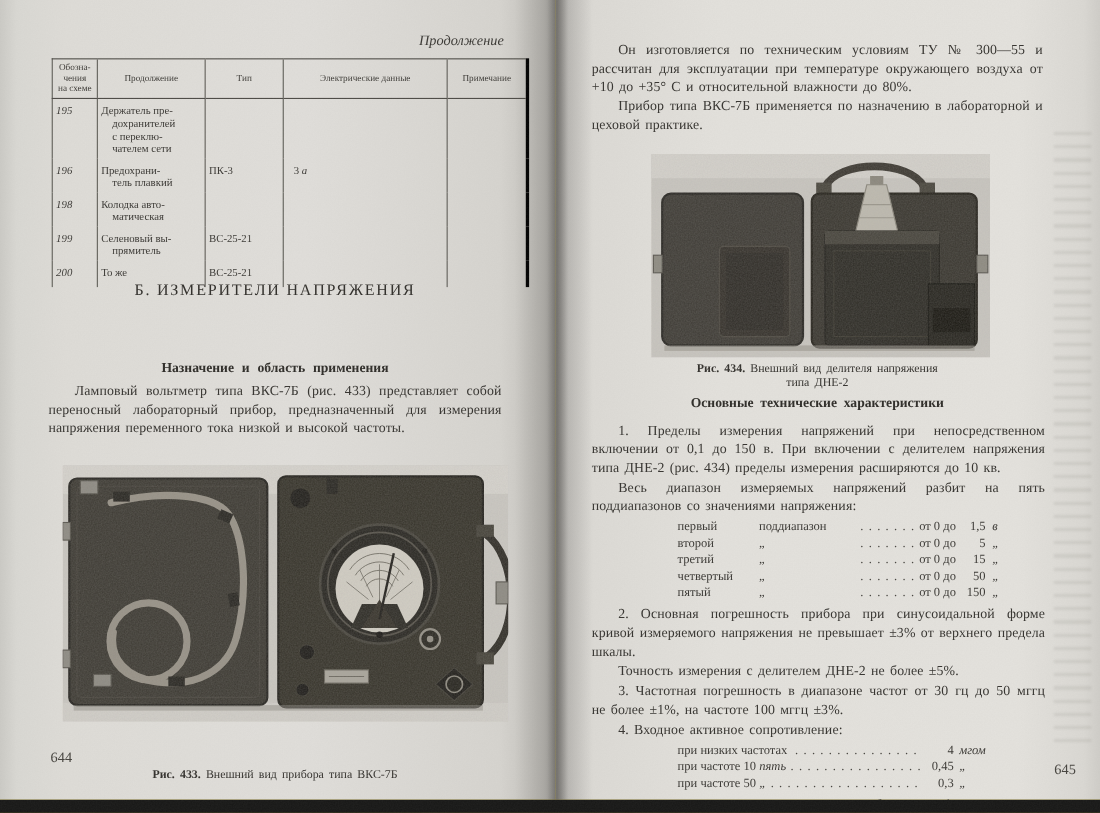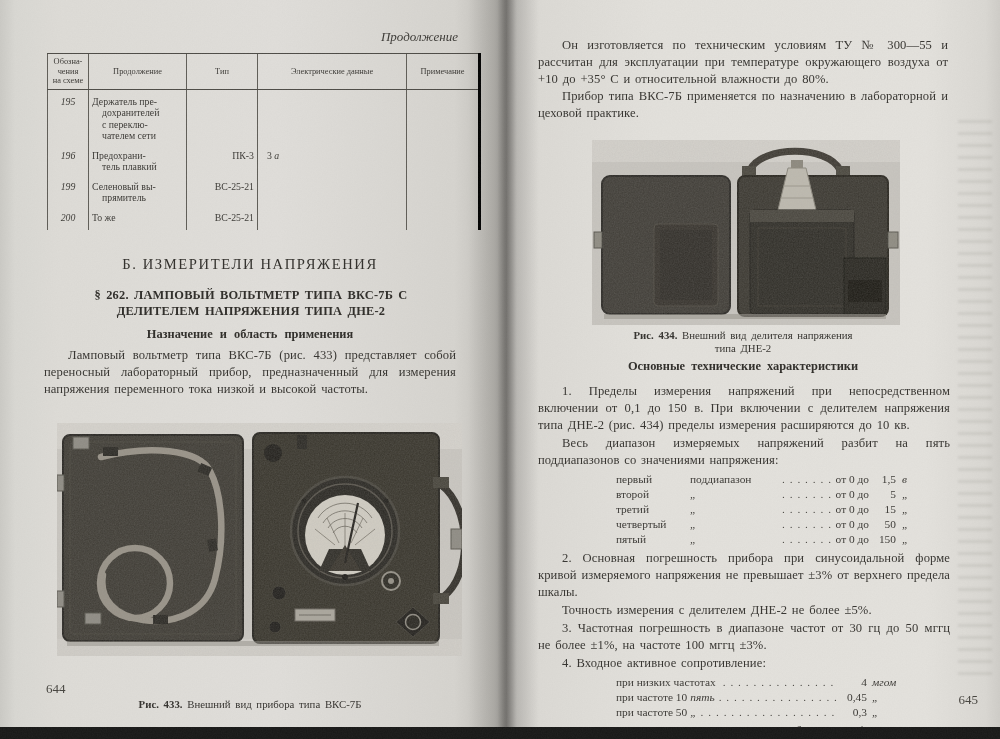--- a/index.html
+++ b/index.html
@@ -28,24 +28,24 @@
   .b{font-weight:bold;}
 
   
   .continuation{left:250px;top:29px;width:208px;text-align:right;font-style:italic;font-size:13px;color:#3a3834;}
   table.comp{left:47px;top:53px;width:406px;border-collapse:collapse;table-layout:fixed;
     font-size:9.8px;line-height:11.5px;color:#3a3834;}
   table.comp th,table.comp td{border-left:1px solid #5e5c56;padding:2px 3px;vertical-align:top;font-weight:normal;}
   table.comp th:last-child,table.comp td:last-child{border-right:3px solid #000000;}
   table.comp thead th{border-top:1.2px solid #4c4a45;border-bottom:1.6px solid #4c4a45;
     text-align:center;vertical-align:middle;font-size:8.4px;line-height:9.5px;padding:3px 2px;}
-  table.comp td.num{font-style:italic;text-align:center;padding-top:6px;}
+  table.comp td.num{font-style:italic;padding-top:6px;}
   table.comp td.nm{padding-top:6px;}
   table.comp td.nm span{display:block;padding-left:10px;text-indent:-10px;}
-  table.comp td.tp,table.comp td.nt{text-align:right;padding-top:6px;}
+  table.comp td.tp,table.comp td.nt{text-align:left;padding-top:6px;}
   table.comp td.el{padding-top:6px;padding-left:9px;}
   .rowpad td{padding-bottom:7px !important;}
 
   .sec-heading{left:44px;top:256px;width:412px;font-size:14.6px;letter-spacing:1.6px;color:#302e2a;}
   .art-heading{left:56px;top:287px;width:390px;font-weight:bold;font-size:12.4px;line-height:16px;letter-spacing:0.2px;word-spacing:2px;color:#2e2c28;}
   .purp-heading{left:44px;top:327px;width:412px;font-weight:bold;font-size:12.4px;word-spacing:4px;color:#2e2c28;}
   .para{font-size:12.6px;line-height:17px;text-align:justify;text-indent:24px;letter-spacing:0.1px;word-spacing:1.5px;}
   .intro{left:44px;top:347px;width:412px;}
   .caption{font-size:10.8px;word-spacing:2px;color:#33312d;}
   .cap-l{left:44px;top:698px;width:412px;}
@@ -126,20 +126,30 @@
         <td class="num">196</td>
         <td class="nm">
             <span class="pre">Предохрани-
 тель плавкий</span>
           </td>
         <td class="tp">ПК-3</td>
         <td class="el"><span>3</span> <span class="it">а</span></td>
         <td class="nt"></td>
       </tr>
       <tr>
+        <td class="num">198</td>
+        <td class="nm">
+            <span class="pre">Колодка авто-
+матическая</span>
+          </td>
+        <td class="tp"></td>
+        <td class="el"><span></span><span class="it"></span></td>
+        <td class="nt"></td>
+      </tr>
+      <tr>
         <td class="num">199</td>
         <td class="nm">
             <span class="pre">Селеновый вы-
 прямитель</span>
           </td>
         <td class="tp">ВС-25-21</td>
         <td class="el"><span></span><span class="it"></span></td>
         <td class="nt"></td>
       </tr>
       <tr class="rowpad">
@@ -148,21 +158,20 @@
             <span class="pre">То же</span>
           </td>
         <td class="tp">ВС-25-21</td>
         <td class="el"><span></span><span class="it"></span></td>
         <td class="nt"></td>
       </tr>
     </tbody>
   </table>
 
   <div class="abs center sec-heading">Б. ИЗМЕРИТЕЛИ НАПРЯЖЕНИЯ</div>
-  <div class="abs center art-heading">§ 262. ЛАМПОВЫЙ ВОЛЬТМЕТР ТИПА ВКС-7Б С ДЕЛИТЕЛЕМ НАПРЯЖЕНИЯ ТИПА ДНЕ-2</div>
   <div class="abs center purp-heading">Назначение и область применения</div>
   <div class="abs para intro">Ламповый вольтметр типа ВКС-7Б (рис. 433) представляет собой переносный лабораторный прибор, предназначенный для измерения напряжения переменного тока низкой и высокой частоты.</div>
 
   <svg class="abs photo" style="left:57px;top:423px" width="405" height="233" viewBox="0 0 405 233">
     <rect width="405" height="233" fill="#ccc9c3"></rect>
     <rect width="405" height="26" fill="#d8d5cf"></rect>
     <rect y="216" width="405" height="17" fill="#d3d0ca"></rect>
 
     <g>
       <rect x="6" y="12" width="180" height="206" rx="7" fill="#3b3831" stroke="#23211d" stroke-width="2"></rect>

